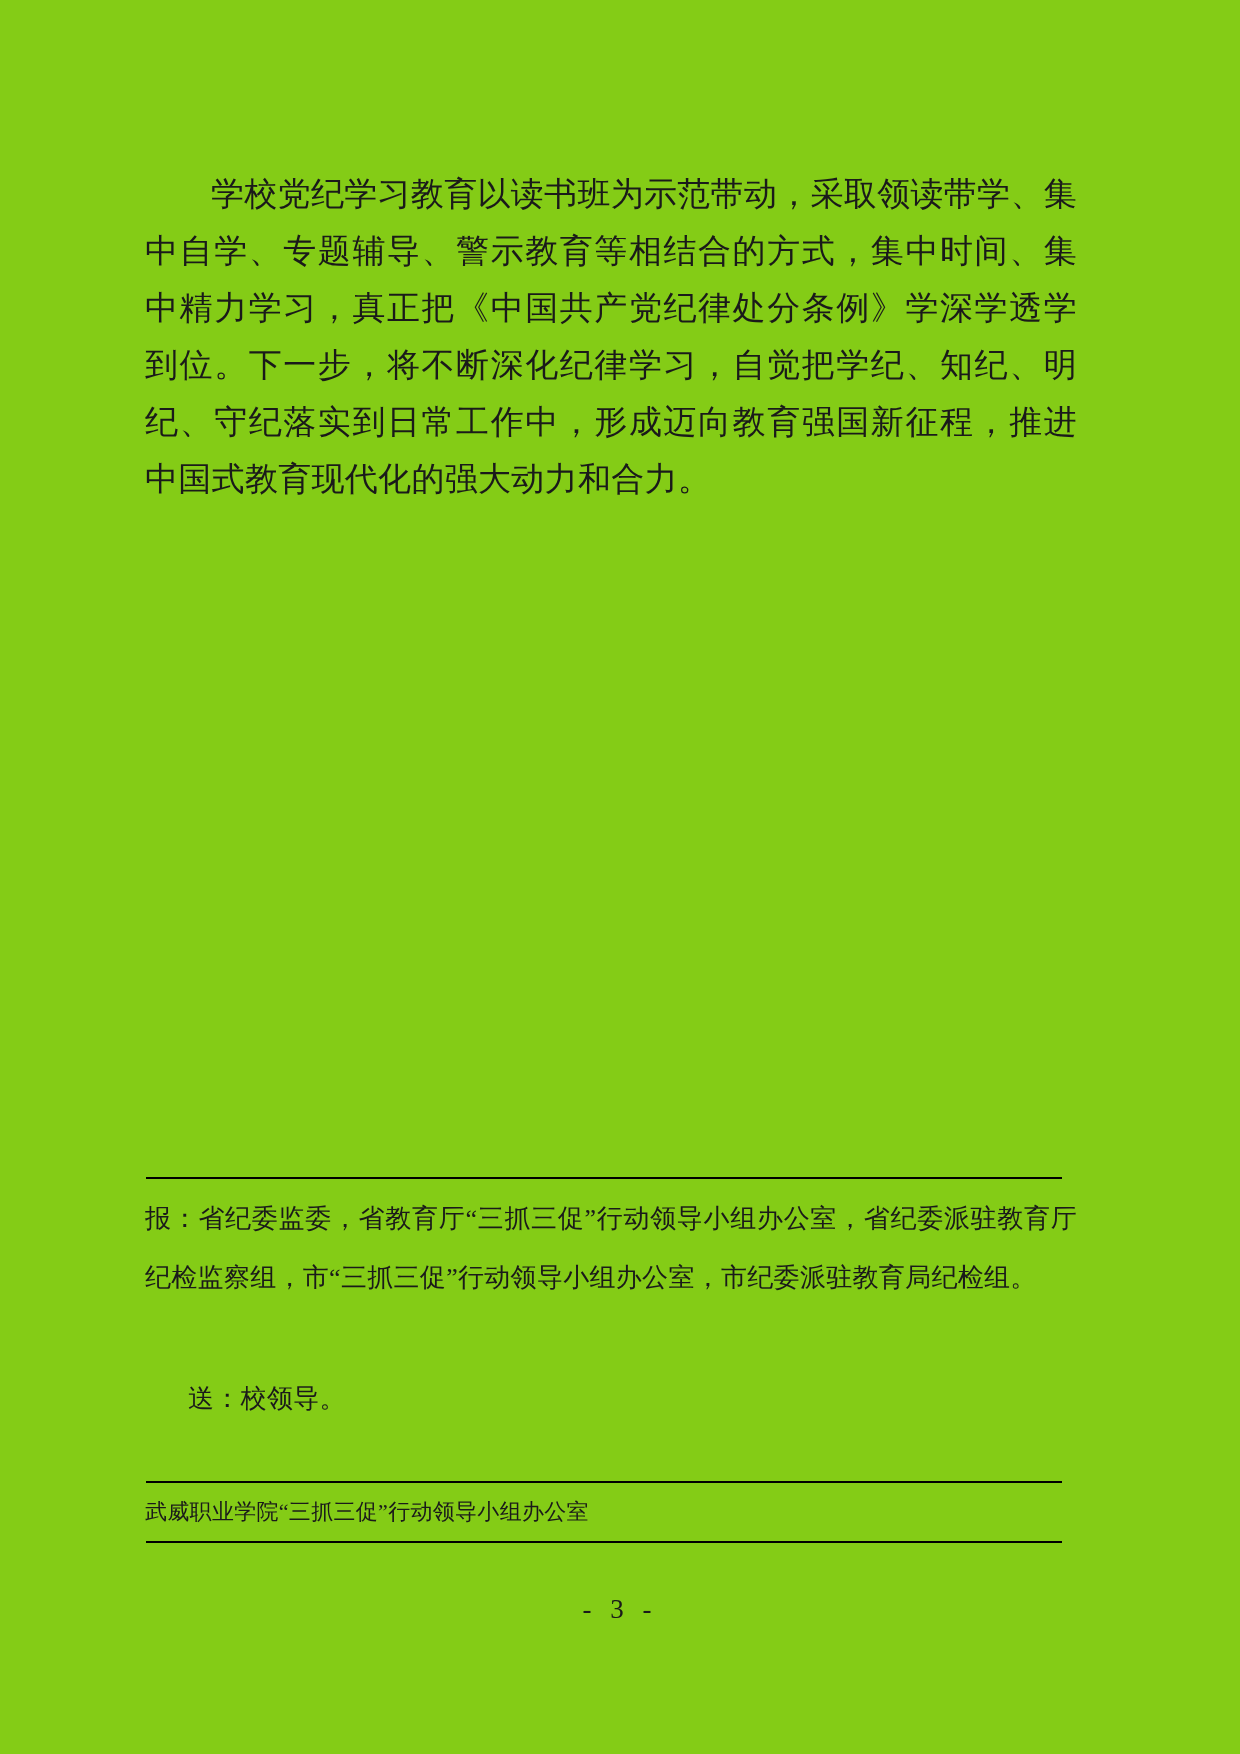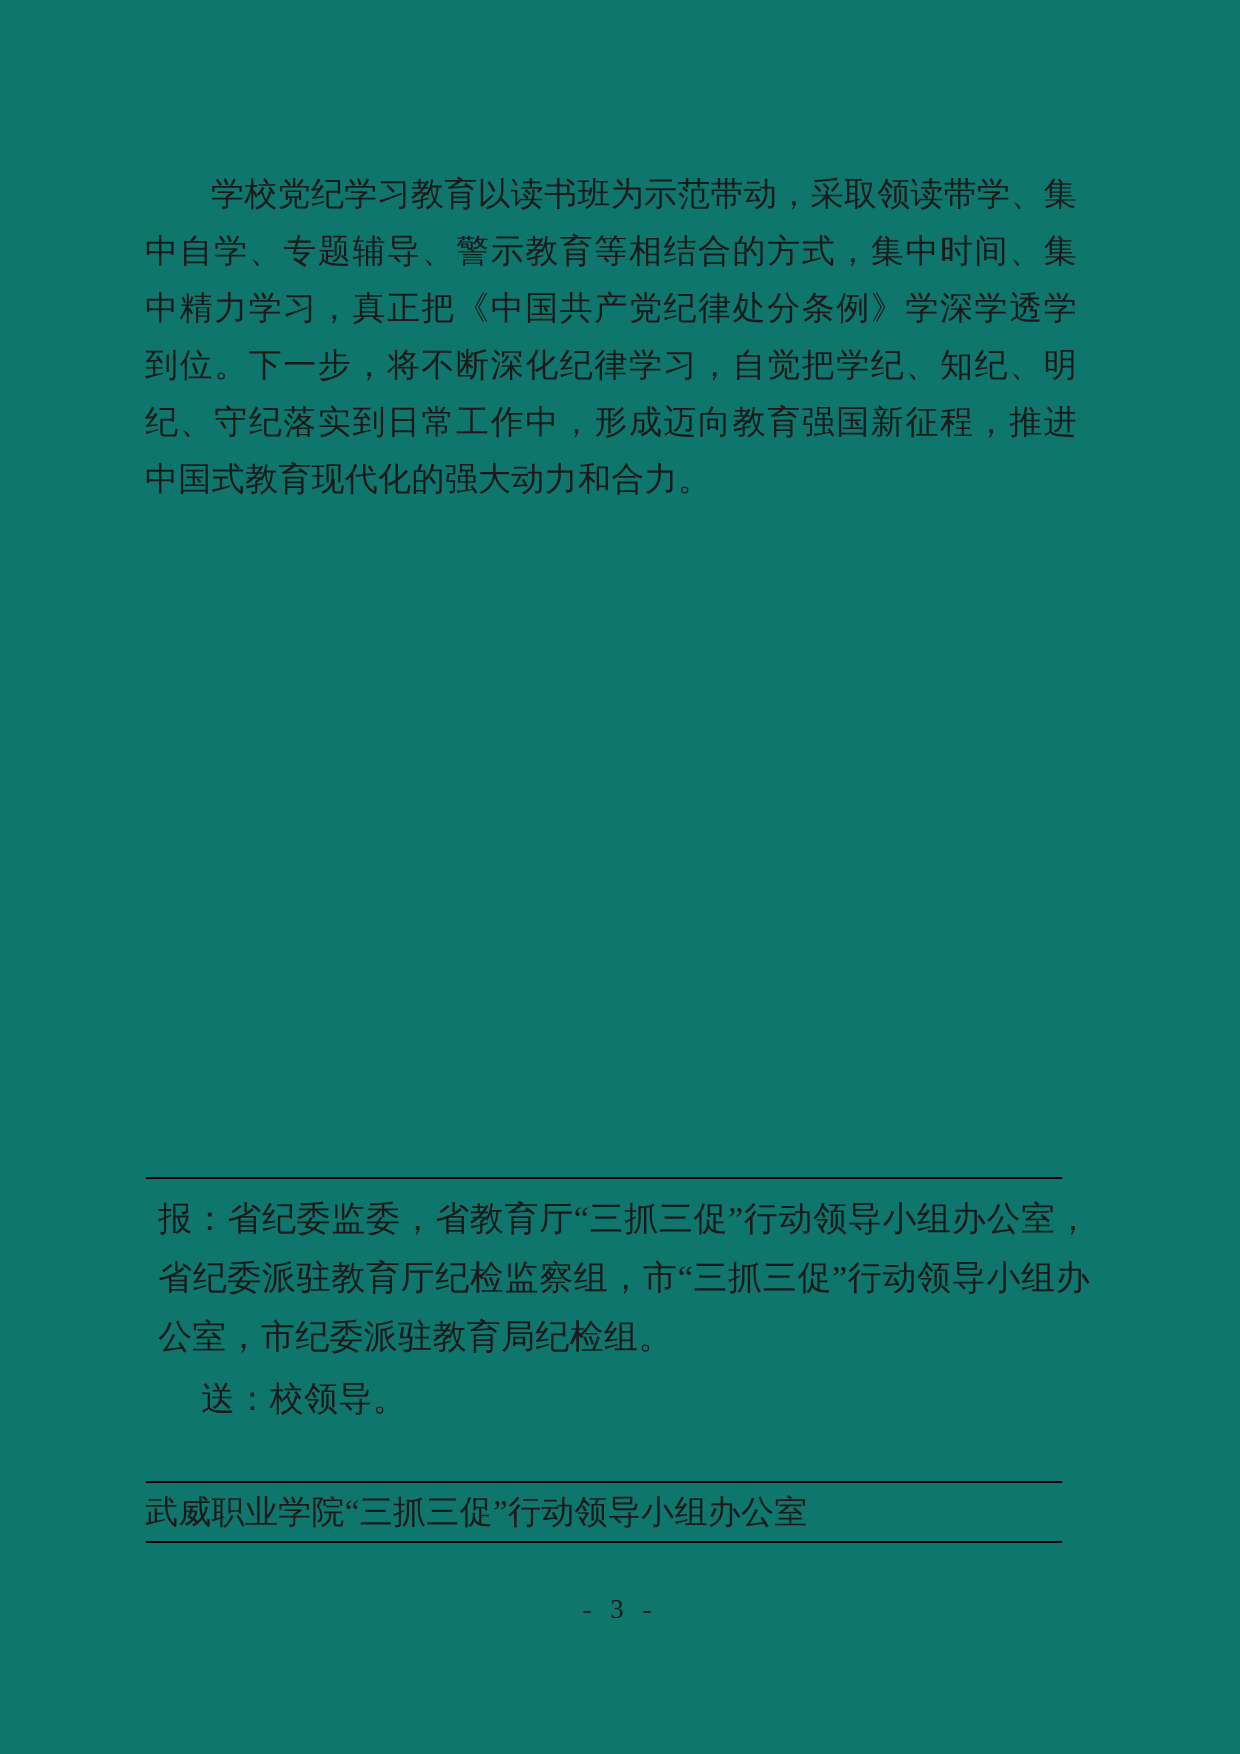--- a/index.html
+++ b/index.html
@@ -4,21 +4,21 @@
   <style>
     html, body {
       margin: 0;
       padding: 0;
       background: #ffffff;
     }
     .page {
       position: relative;
       width: 1240px;
       height: 1754px;
-      background: #0f766e;
+      background: #84cc16;
       color: #1a1a1a;
       font-family: "Liberation Serif", "DejaVu Serif", serif;
       overflow: hidden;
     }
     .body-text {
       position: absolute;
       left: 145px;
       top: 166px;
       width: 932px;
       margin: 0;
@@ -33,41 +33,41 @@
       left: 146px;
       width: 916px;
       height: 2px;
       background: #000000;
     }
     .rule-top    { top: 1177px; }
     .rule-mid    { top: 1481px; }
     .rule-bottom { top: 1541px; }
     .footer-para {
       position: absolute;
-      left: 158px;
+      left: 145px;
       width: 932px;
       margin: 0;
-      font-size: 34px;
+      font-size: 26px;
       line-height: 59px;
       letter-spacing: 0.3px;
       text-align: justify;
     }
     .report-line { top: 1189px; }
     .send-line   { top: 1369px; margin-left: 43px; }
     .issue-line  { top: 1429px; }
     .colophon {
       position: absolute;
       left: 145px;
       top: 1482px;
       width: 932px;
       height: 60px;
       display: flex;
       align-items: center;
       gap: 46px;
-      font-size: 33px;
+      font-size: 22px;
       letter-spacing: 0.3px;
       white-space: nowrap;
     }
     .page-number {
       position: absolute;
       left: 0;
       top: 1594px;
       width: 100%;
       text-align: center;
       font-size: 27px;

